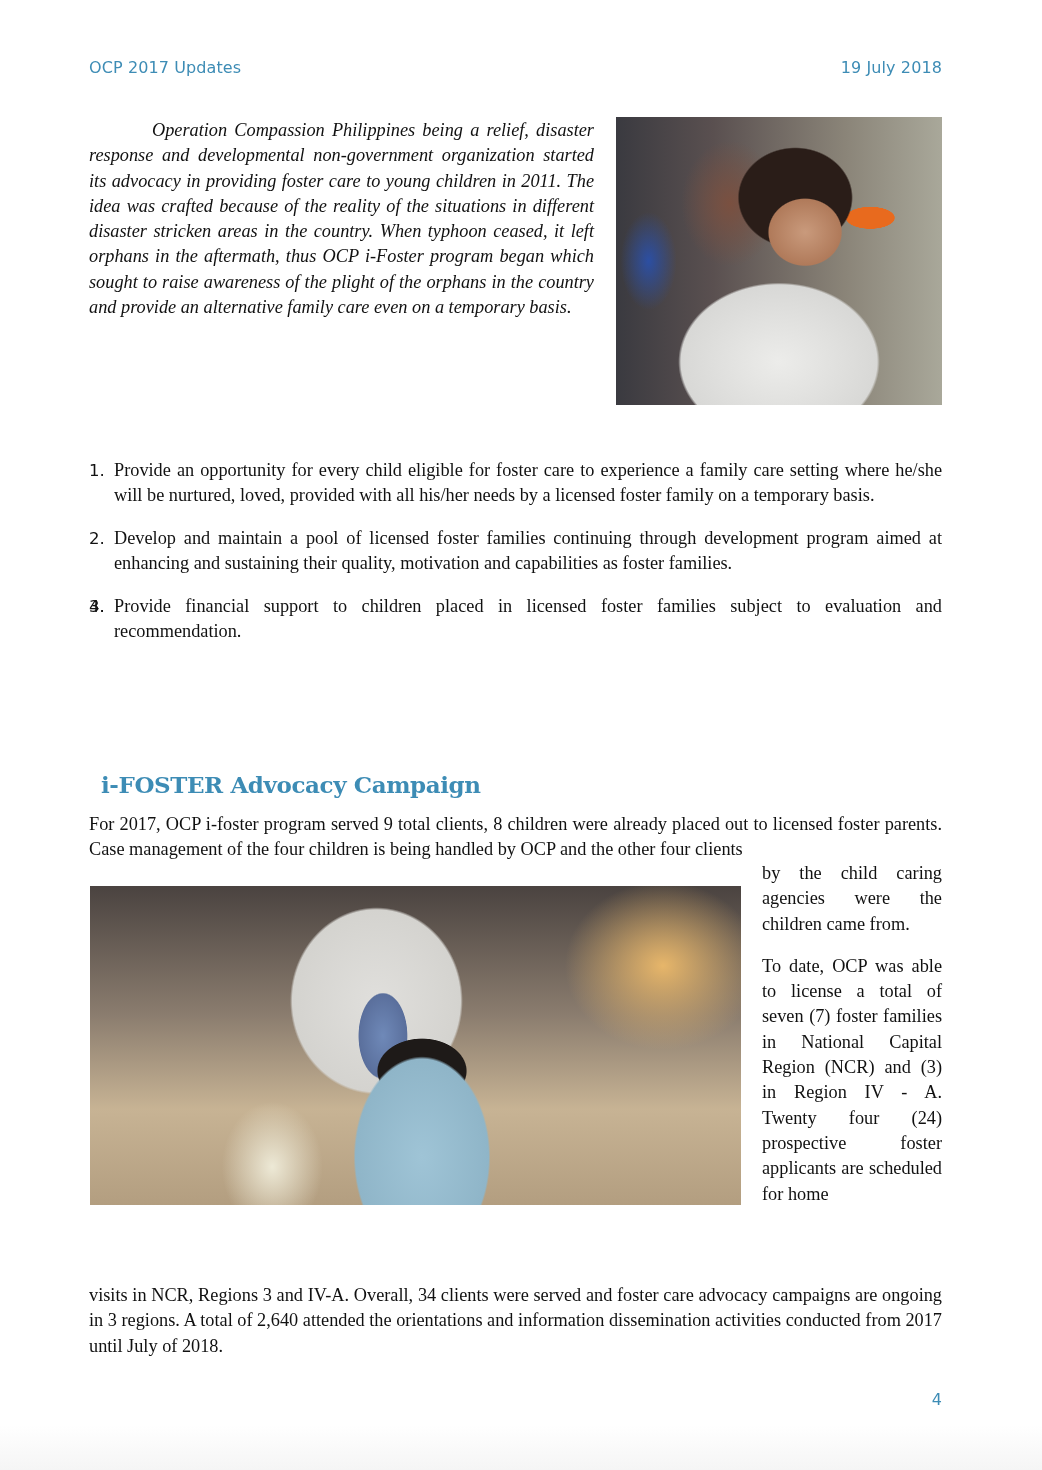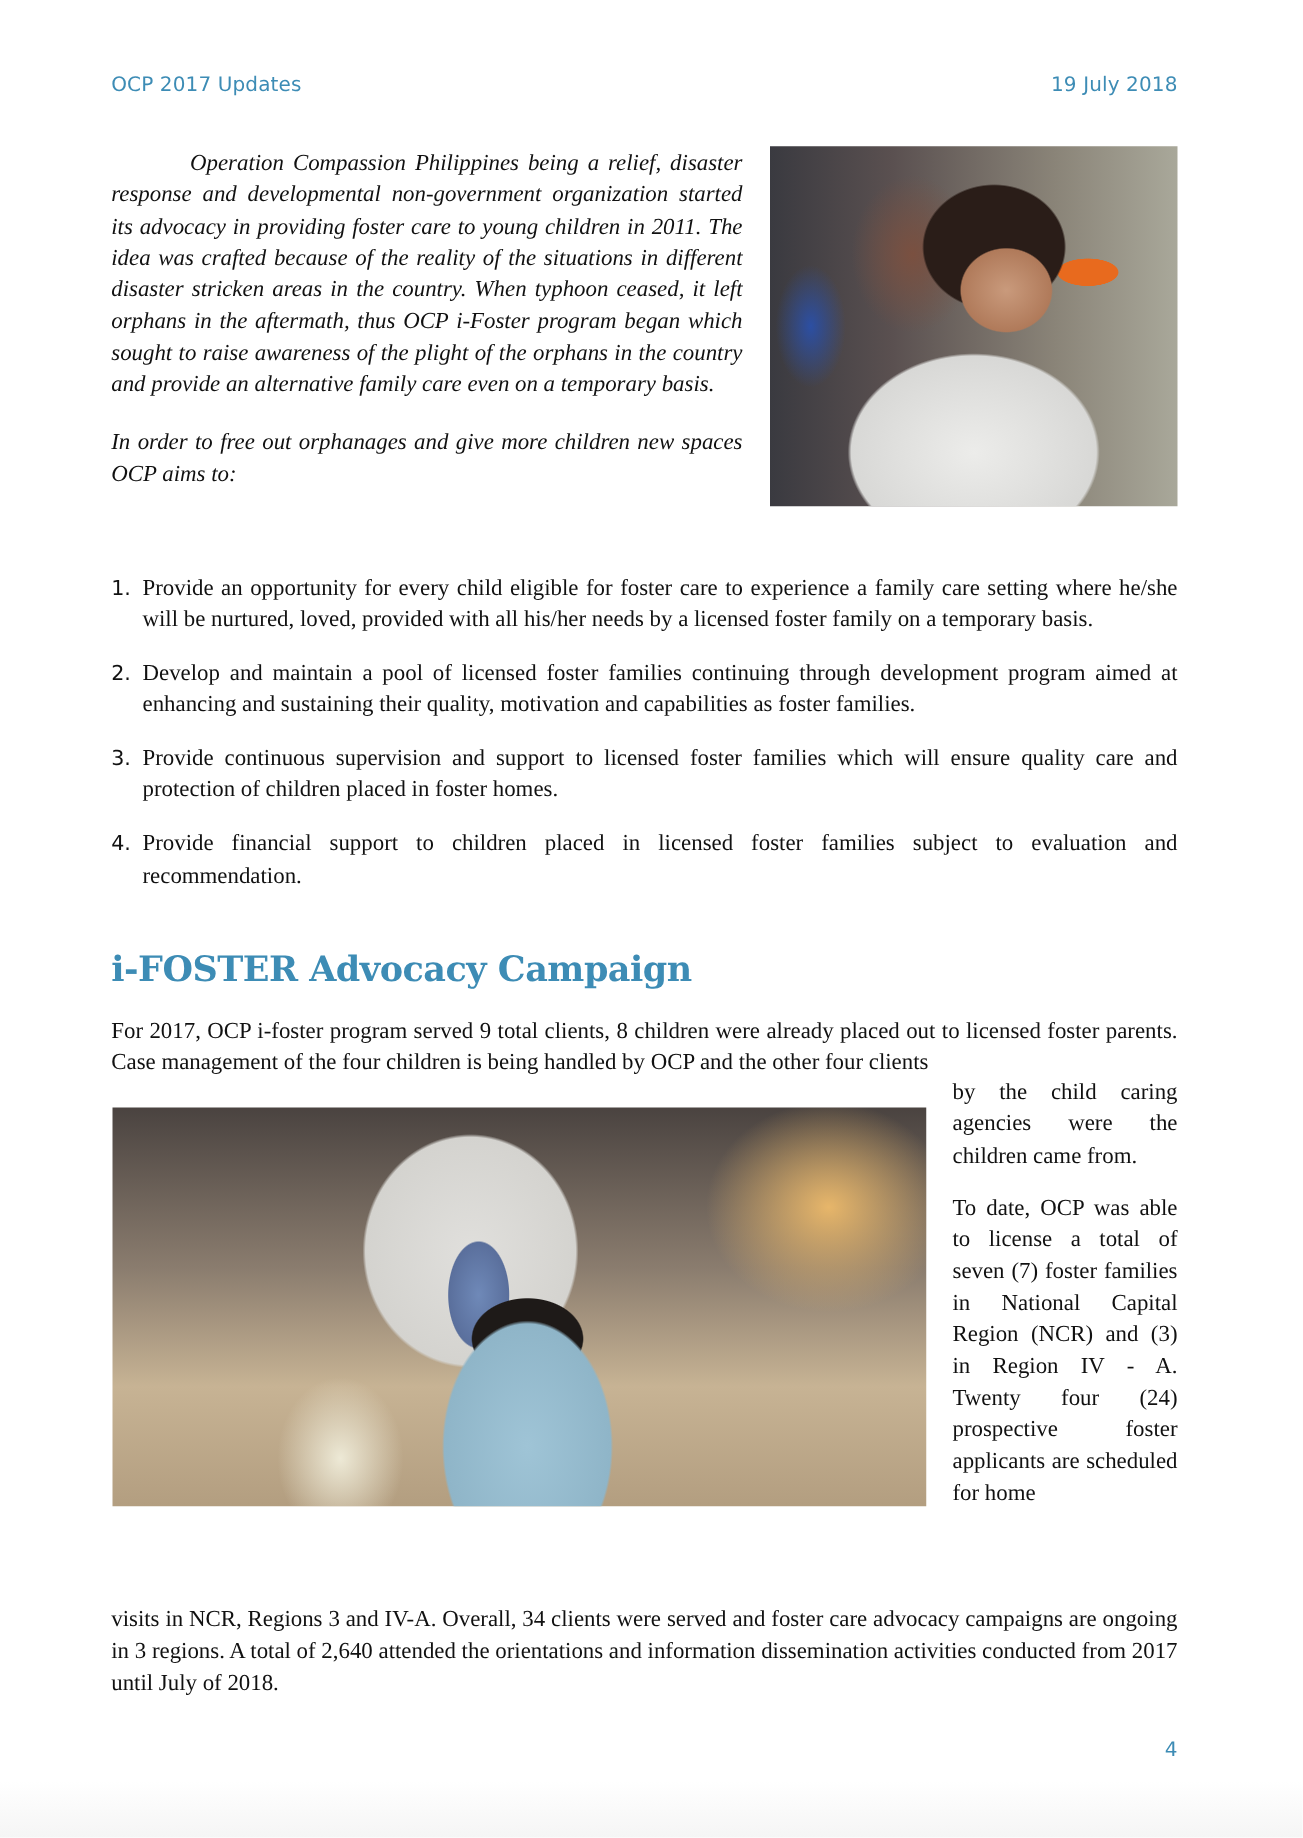--- a/index.html
+++ b/index.html
@@ -67,21 +67,21 @@
       font-size: 18.3px; line-height: 25.3px; text-align: justify;
       margin-bottom: 17.5px;
     }
     .aims .num {
       position: absolute; left: 0; top: 0;
       font-family: "DejaVu Sans", sans-serif; font-size: 16.5px;
     }
     .section-title {
       position: absolute; left: 89px; top: 759px;
       font-family: "DejaVu Serif", serif; font-weight: bold;
-      font-size: 28px; color: #3d8cb5; letter-spacing: -0.4px; margin: 0;
+      font-size: 23px; color: #3d8cb5; letter-spacing: -0.4px; margin: 12px;
     }
     .campaign-top {
       position: absolute; left: 89px; top: 812px; width: 853px; margin: 0;
     }
     .side-col {
       position: absolute; left: 762px; top: 861px; width: 180px;
     }
     .side-col p { margin: 0; }
     .side-col .p2 { margin-top: 17px; }
     .campaign-bottom {
@@ -95,39 +95,37 @@
 </head>
 <body>
 
 <div class="page">
 
   <div class="hdr hdr-left">OCP 2017 Updates</div>
   <div class="hdr hdr-right">19 July 2018</div>
 
   <div class="intro body-text">
     <p class="p1">Operation Compassion Philippines being a relief, disaster response and developmental non-government organization started its advocacy in providing foster care to young children in 2011. The idea was crafted because of the reality of the situations in different disaster stricken areas in the country. When typhoon ceased, it left orphans in the aftermath, thus OCP i-Foster program began which sought to raise awareness of the plight of the orphans in the country and provide an alternative family care even on a temporary basis.</p>
-    <p class="p2">In order to free out orphanages and give more children new spaces OCP aims to:</p>
   </div>
 
   <div class="photo photo-baby">
     <span class="photo-label">Photo: mother carrying a young child over her shoulder</span>
   </div>
 
   <ol class="aims">
     <li>
       <span class="num">1.</span>
       <span>Provide an opportunity for every child eligible for foster care to experience a family care setting where he/she will be nurtured, loved, provided with all his/her needs by a licensed foster family on a temporary basis.</span>
     </li>
     <li>
       <span class="num">2.</span>
       <span>Develop and maintain a pool of licensed foster families continuing through development program aimed at enhancing and sustaining their quality, motivation and capabilities as foster families.</span>
     </li>
     <li>
       <span class="num">3.</span>
-      <span>Provide continuous supervision and support to licensed foster families which will ensure quality care and protection of children placed in foster homes.</span>
     </li>
     <li>
       <span class="num">4.</span>
       <span>Provide financial support to children placed in licensed foster families subject to evaluation and recommendation.</span>
     </li>
   </ol>
 
   <h2 class="section-title">i-FOSTER Advocacy Campaign</h2>
 
   <p class="campaign-top body-text">For 2017, OCP i-foster program served 9 total clients, 8 children were already placed out to licensed foster parents. Case management of the four children is being handled by OCP and the other four clients</p>

